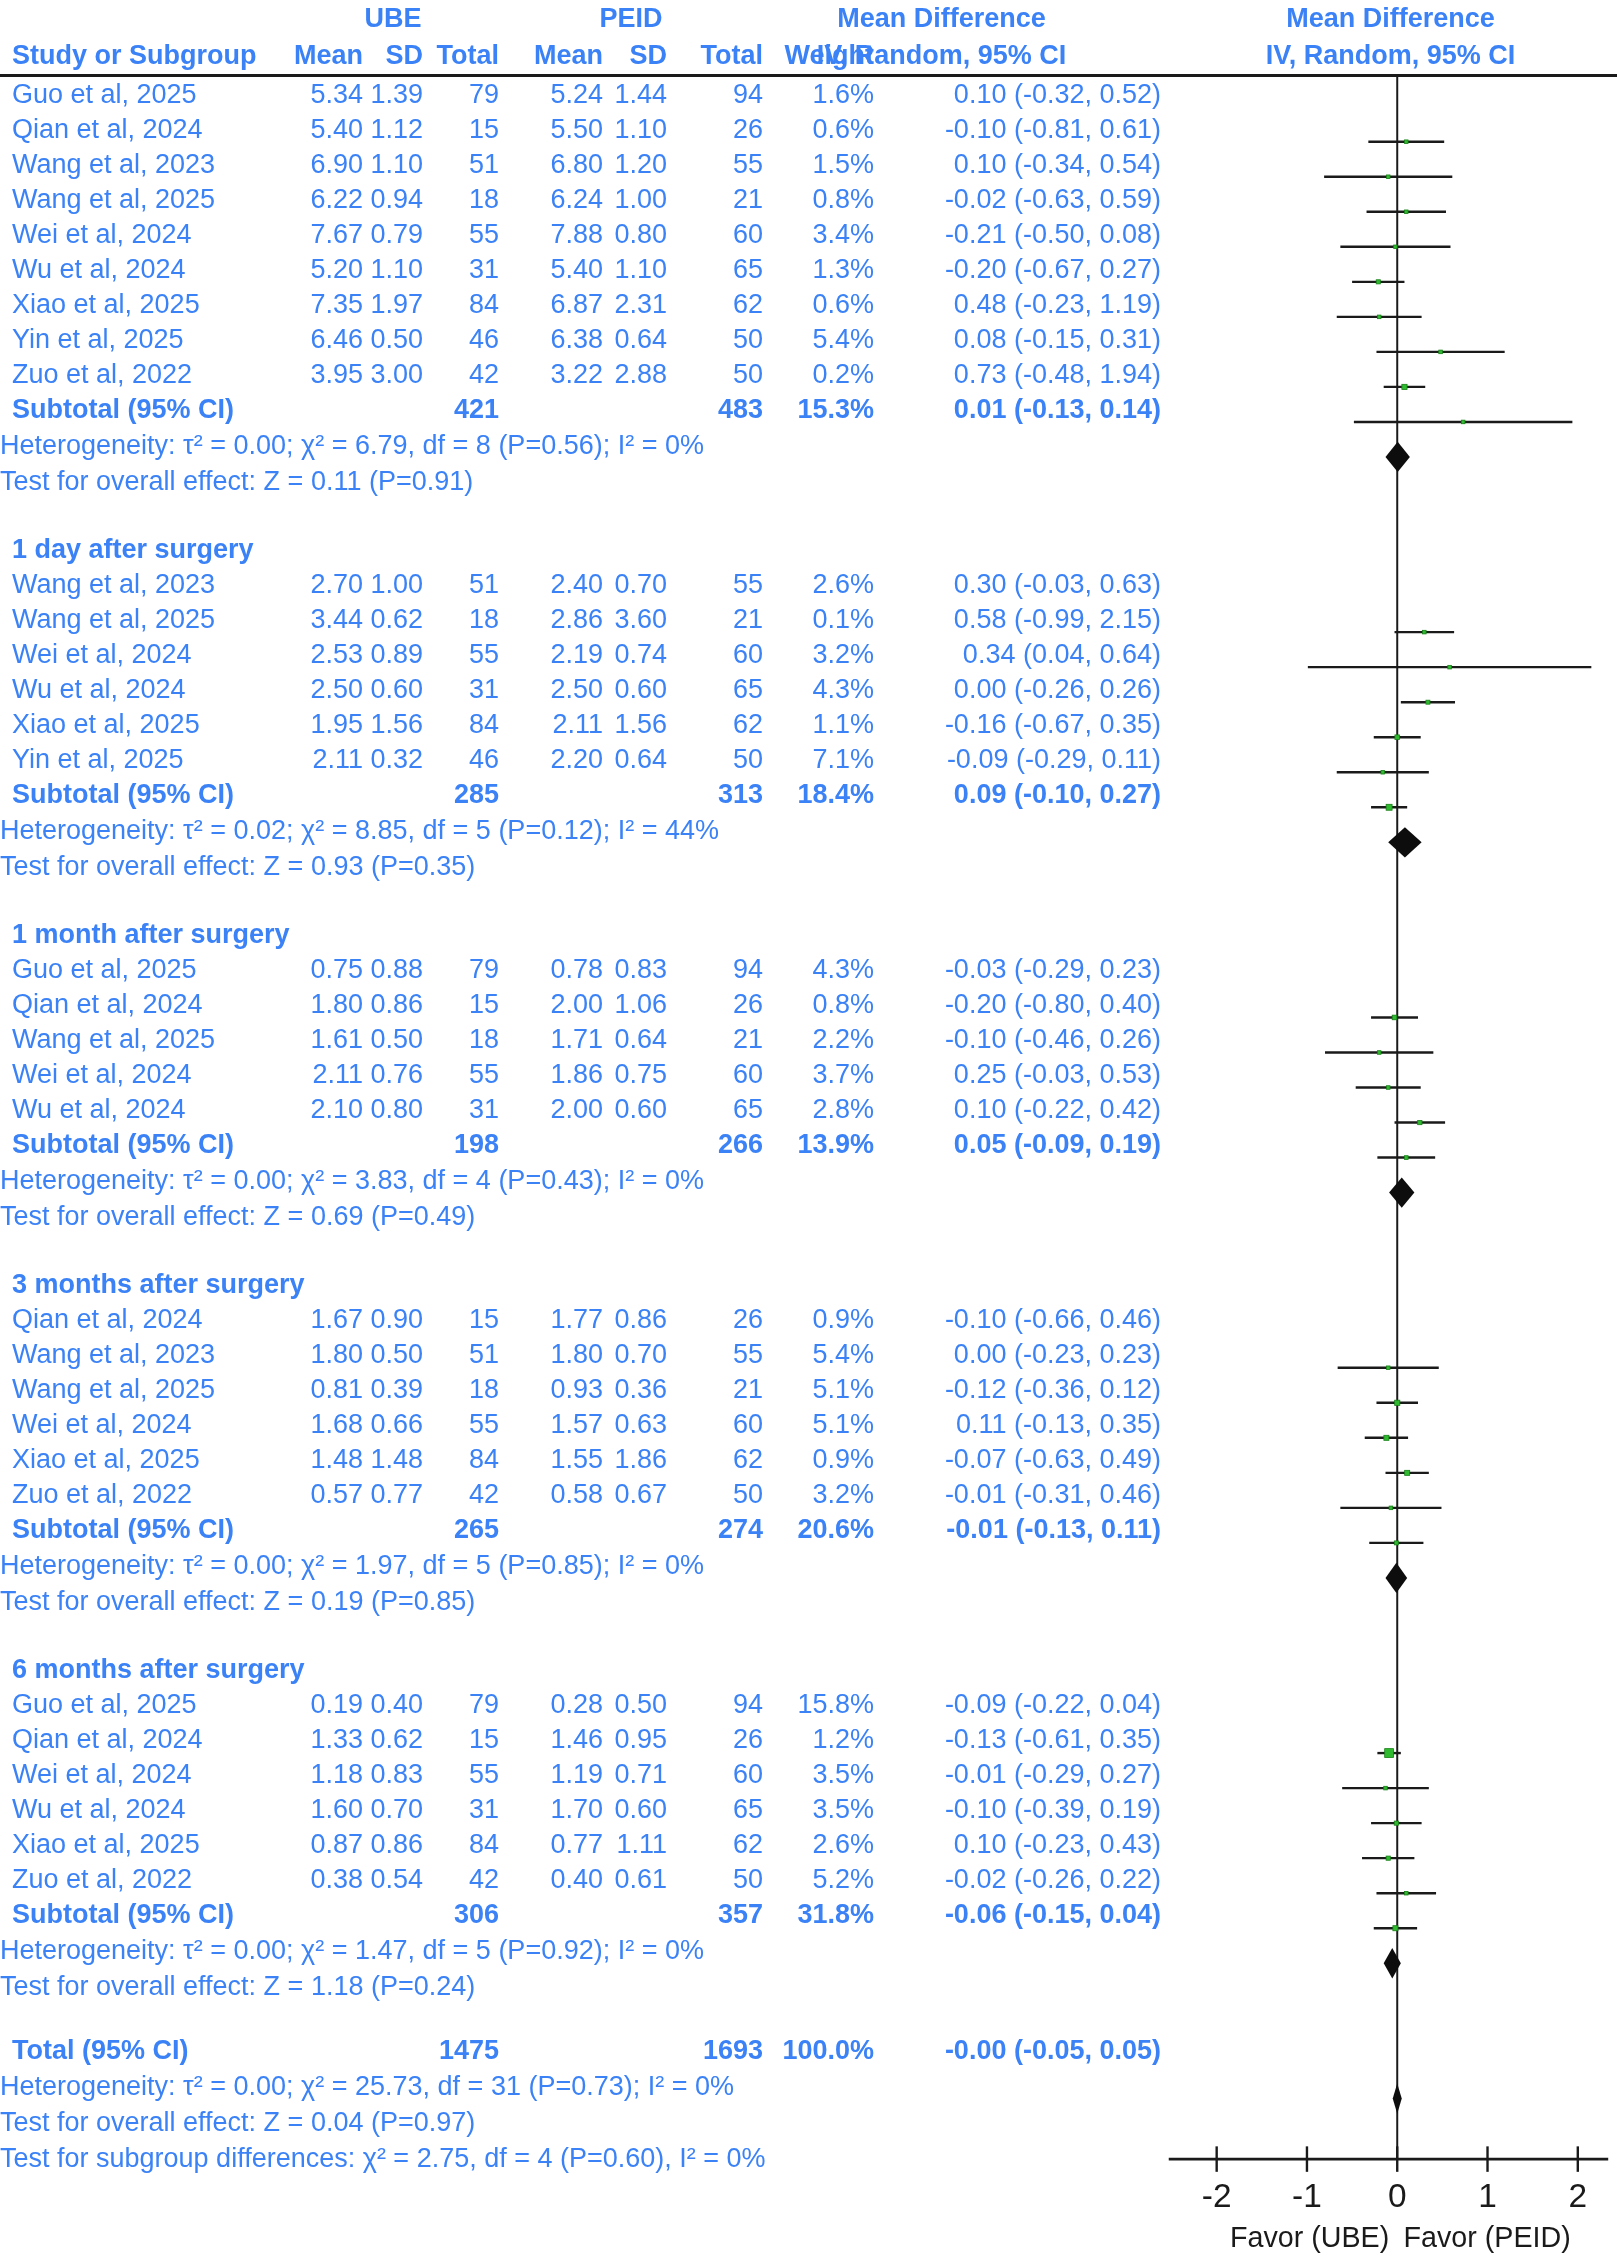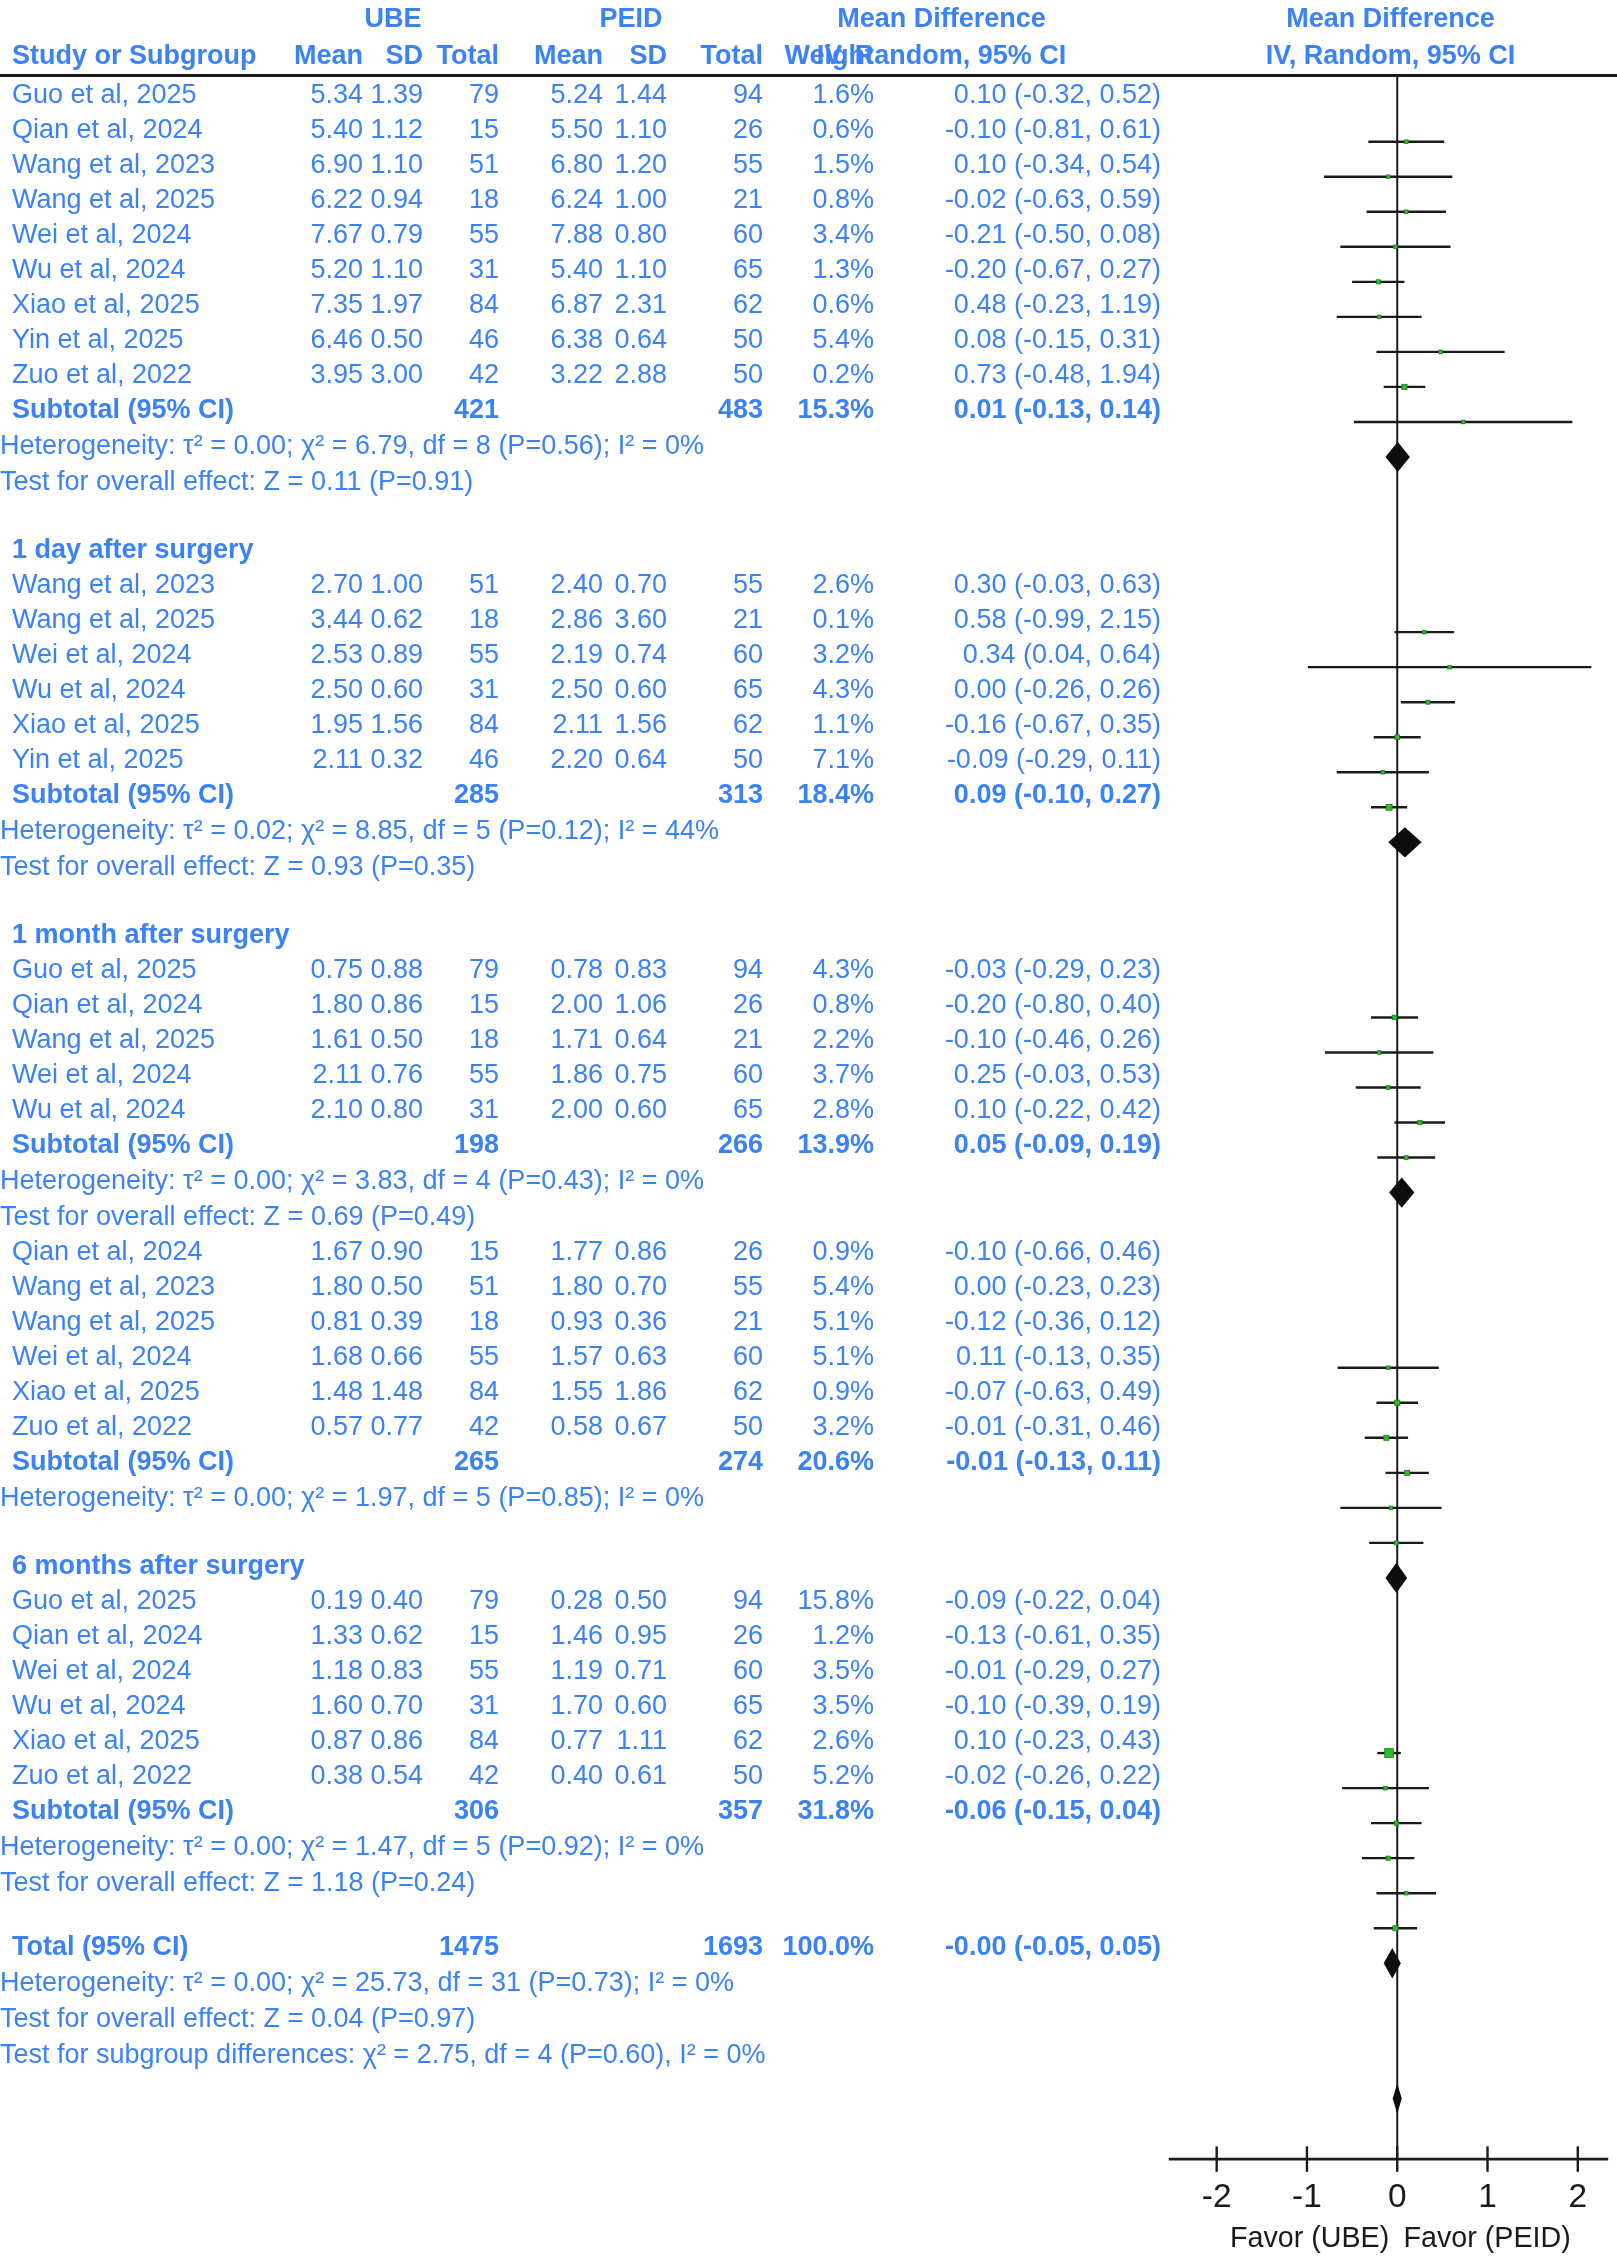--- a/index.html
+++ b/index.html
@@ -327,20 +327,21 @@
         <div class="c num">198</div>
         <div class="c num"></div>
         <div class="c num"></div>
         <div class="c num">266</div>
         <div class="c num">13.9%</div>
         <div class="c num">0.05 (-0.09, 0.19)</div>
         <div class="c"></div>
       </div>
       <div class="meta">Heterogeneity: τ² = 0.00; χ² = 3.83, df = 4 (P=0.43); I² = 0%</div>
       <div class="meta">Test for overall effect: Z = 0.69 (P=0.49)</div>
+      <div class="title">3 months after surgery</div>
       <div class="grid row">
         <div class="c">Qian et al, 2024</div>
         <div class="c num">1.67</div>
         <div class="c num">0.90</div>
         <div class="c num">15</div>
         <div class="c num">1.77</div>
         <div class="c num">0.86</div>
         <div class="c num">26</div>
         <div class="c num">0.9%</div>
         <div class="c num">-0.10 (-0.66, 0.46)</div>
@@ -412,20 +413,21 @@
         <div class="c num"></div>
         <div class="c num">265</div>
         <div class="c num"></div>
         <div class="c num"></div>
         <div class="c num">274</div>
         <div class="c num">20.6%</div>
         <div class="c num">-0.01 (-0.13, 0.11)</div>
         <div class="c"></div>
       </div>
       <div class="meta">Heterogeneity: τ² = 0.00; χ² = 1.97, df = 5 (P=0.85); I² = 0%</div>
+      <div class="meta">Test for overall effect: Z = 0.19 (P=0.85)</div>
       <div class="title">6 months after surgery</div>
       <div class="grid row">
         <div class="c">Guo et al, 2025</div>
         <div class="c num">0.19</div>
         <div class="c num">0.40</div>
         <div class="c num">79</div>
         <div class="c num">0.28</div>
         <div class="c num">0.50</div>
         <div class="c num">94</div>
         <div class="c num">15.8%</div>

